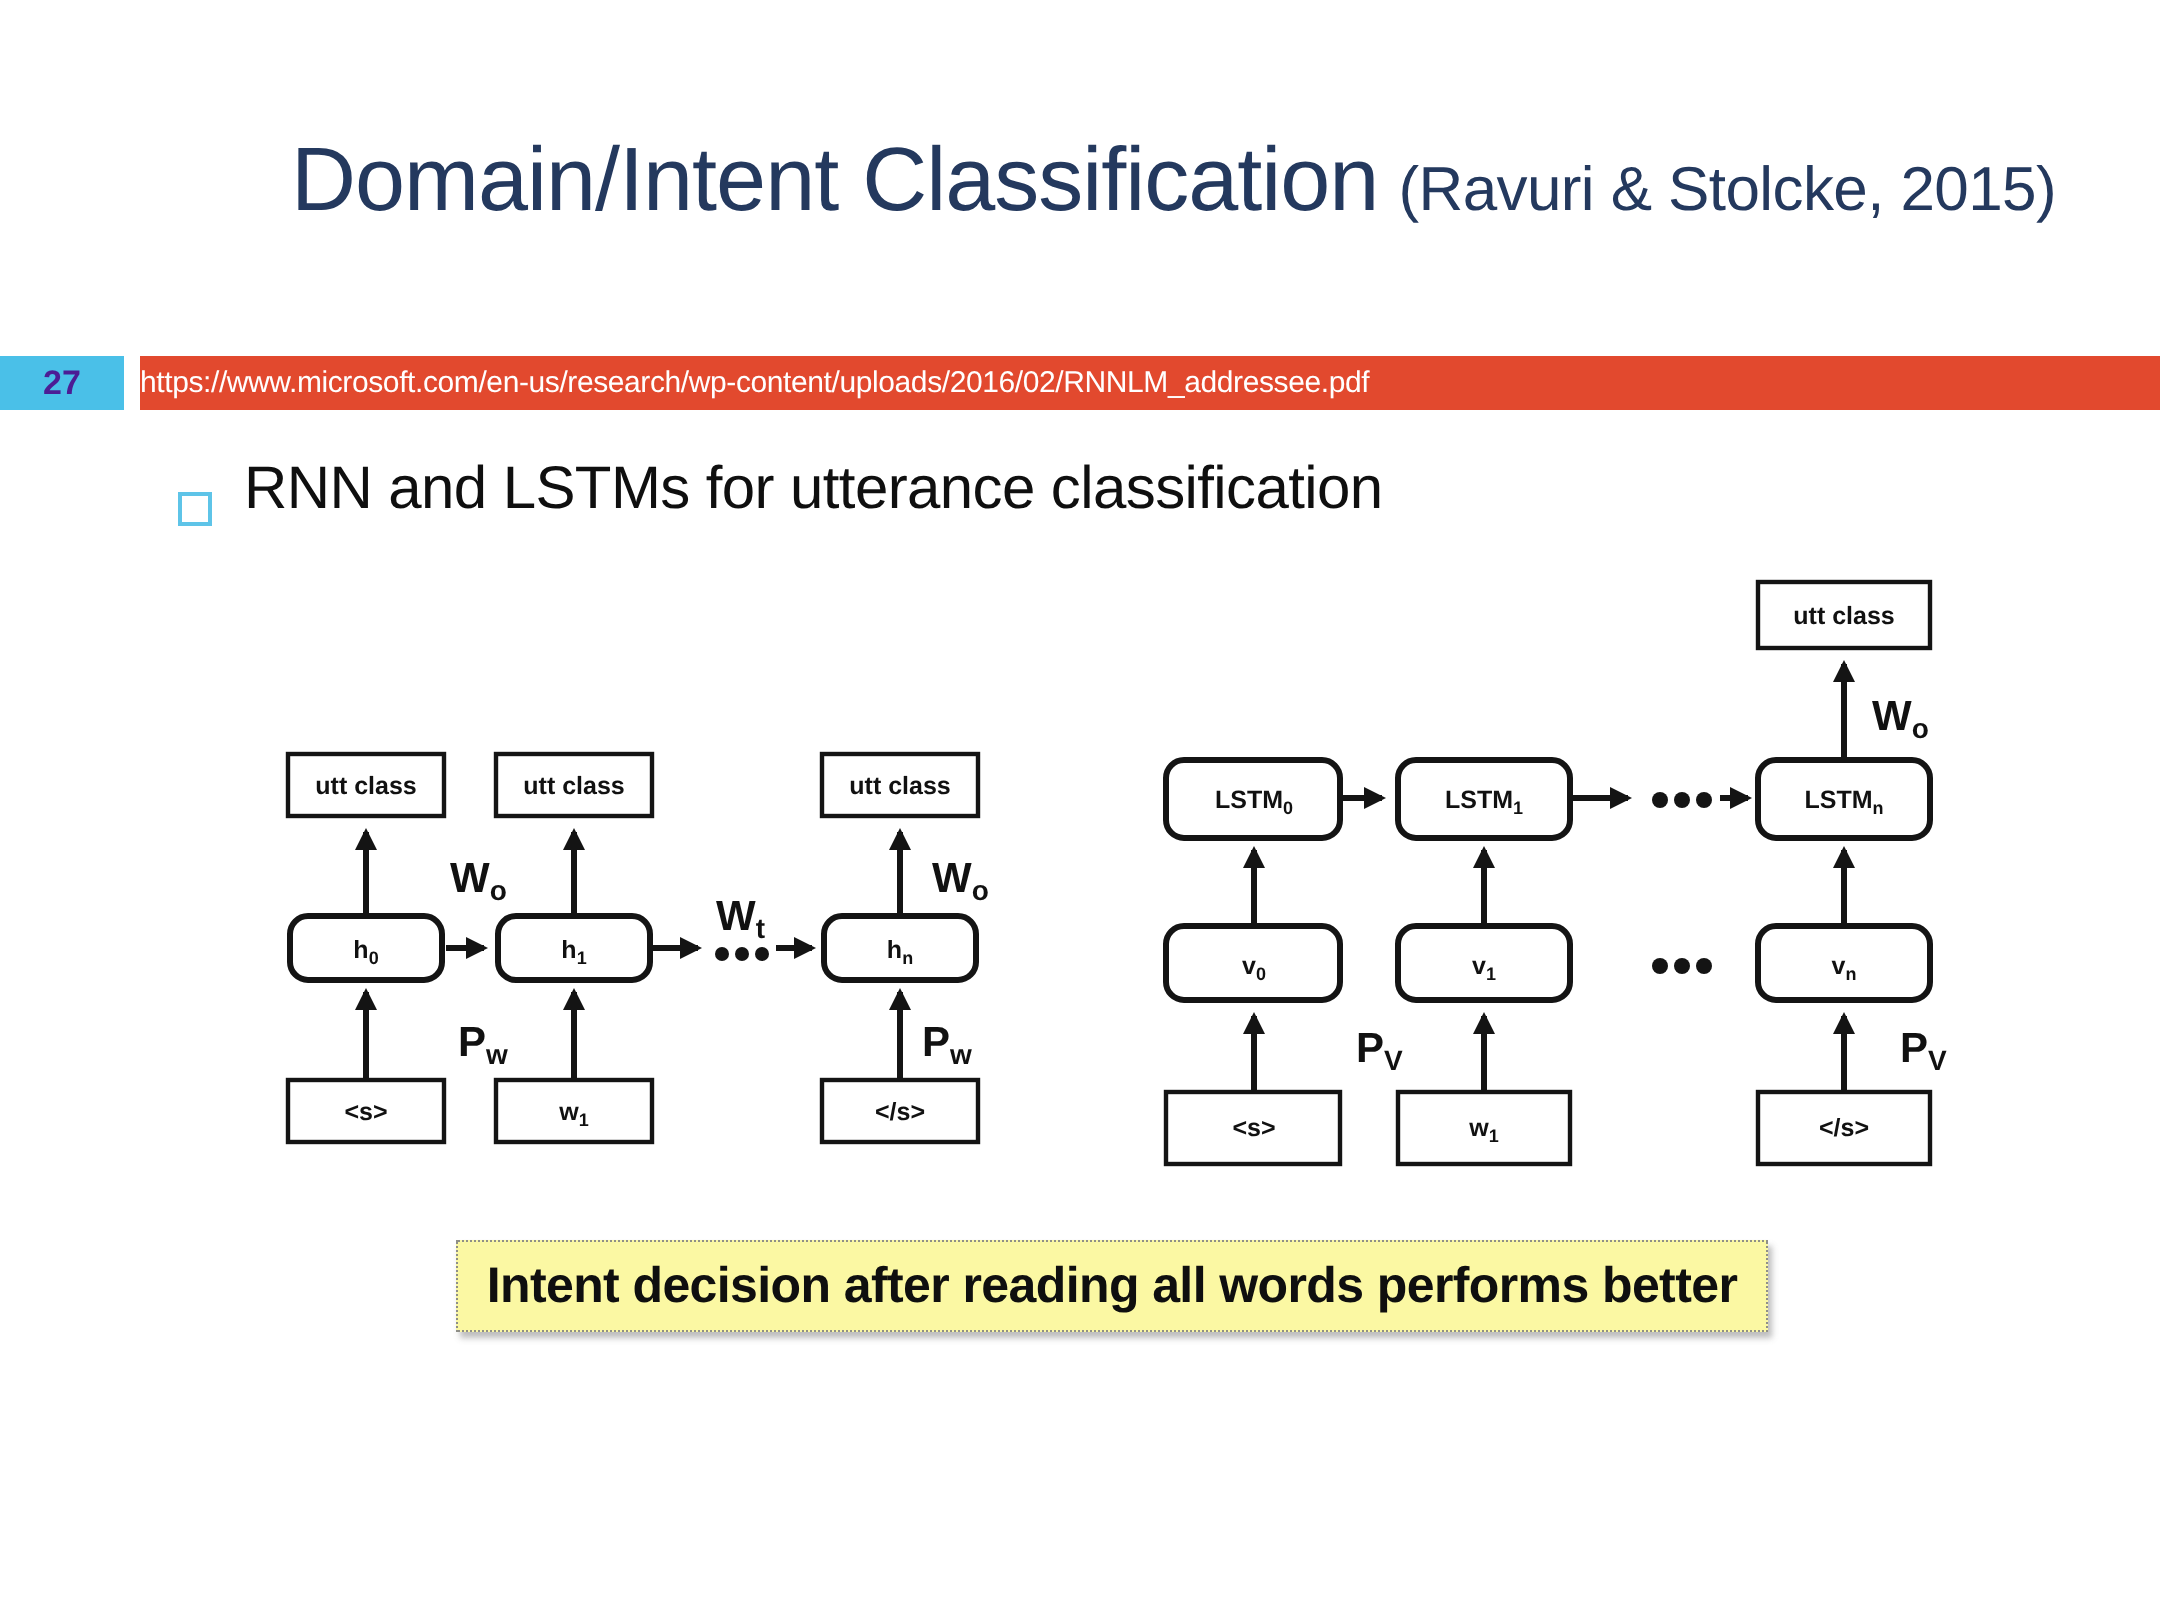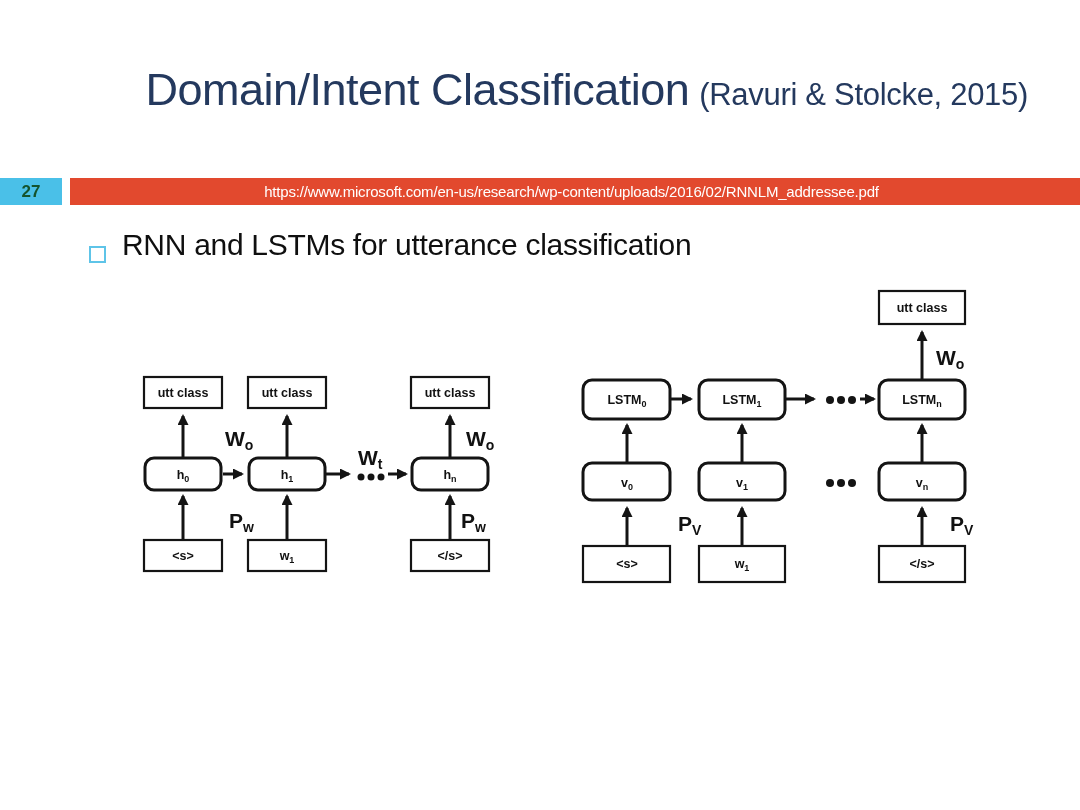--- a/index.html
+++ b/index.html
@@ -14,25 +14,25 @@
   
   .title{
     position:absolute;left:88px;top:62px;width:940px;margin:0;
     font-weight:400;color:#24395e;font-size:45px;line-height:1.23;letter-spacing:-0.5px;text-align:right;
   }
   .title .title-cite{font-size:31px;margin-left:10px;letter-spacing:-0.3px;}
   
   .banner{position:absolute;left:0;top:178px;width:1080px;height:27px;}
   .page-badge{
     position:absolute;left:0;top:0;width:62px;height:27px;background:#4ac0e8;
-    color:#14532d;font-size:17px;font-weight:700;text-align:center;line-height:27px;
+    color:#4c1d95;font-size:17px;font-weight:700;text-align:center;line-height:27px;
   }
   .banner-bar{
     position:absolute;left:70px;top:0;right:0;height:27px;background:#e2492e;
-    color:#fff;font-size:15px;line-height:27px;text-align:center;padding-right:7px;box-sizing:border-box;
+    color:#fff;font-size:15px;line-height:27px;text-align:left;padding-right:7px;box-sizing:border-box;
     white-space:nowrap;letter-spacing:-0.2px;
   }
   
   .bullet-square{
     position:absolute;left:89px;top:246px;width:13px;height:13px;
     border:2px solid #5ec4e8;background:#fff;
   }
   .bullet-text{position:absolute;left:122px;top:228px;font-size:30px;color:#0f0f0f;white-space:nowrap;letter-spacing:-0.3px;text-align:center;}
   
   .diagram-svg{position:absolute;left:130px;top:275px;}
@@ -180,14 +180,17 @@
       <text class="dlabel" x="497" y="293"><tspan>&lt;s&gt;</tspan><tspan class="ss" dy="3"></tspan></text>
       <text class="dlabel" x="612" y="293"><tspan>w</tspan><tspan class="ss" dy="3">1</tspan></text>
       <text class="dlabel" x="792" y="293"><tspan>&lt;/s&gt;</tspan><tspan class="ss" dy="3"></tspan></text>
 
       <text class="wlabel" x="806" y="90"><tspan>W</tspan><tspan class="ss" dy="4">o</tspan></text>
       <text class="wlabel" x="548" y="256"><tspan>P</tspan><tspan class="ss" dy="4">V</tspan></text>
       <text class="wlabel" x="820" y="256"><tspan>P</tspan><tspan class="ss" dy="4">V</tspan></text>
     </g>
   </svg>
 
+  <div class="callout">
+    <span>Intent decision after reading all words performs better</span>
+  </div>
 
 </div>
 
 </body></html>

